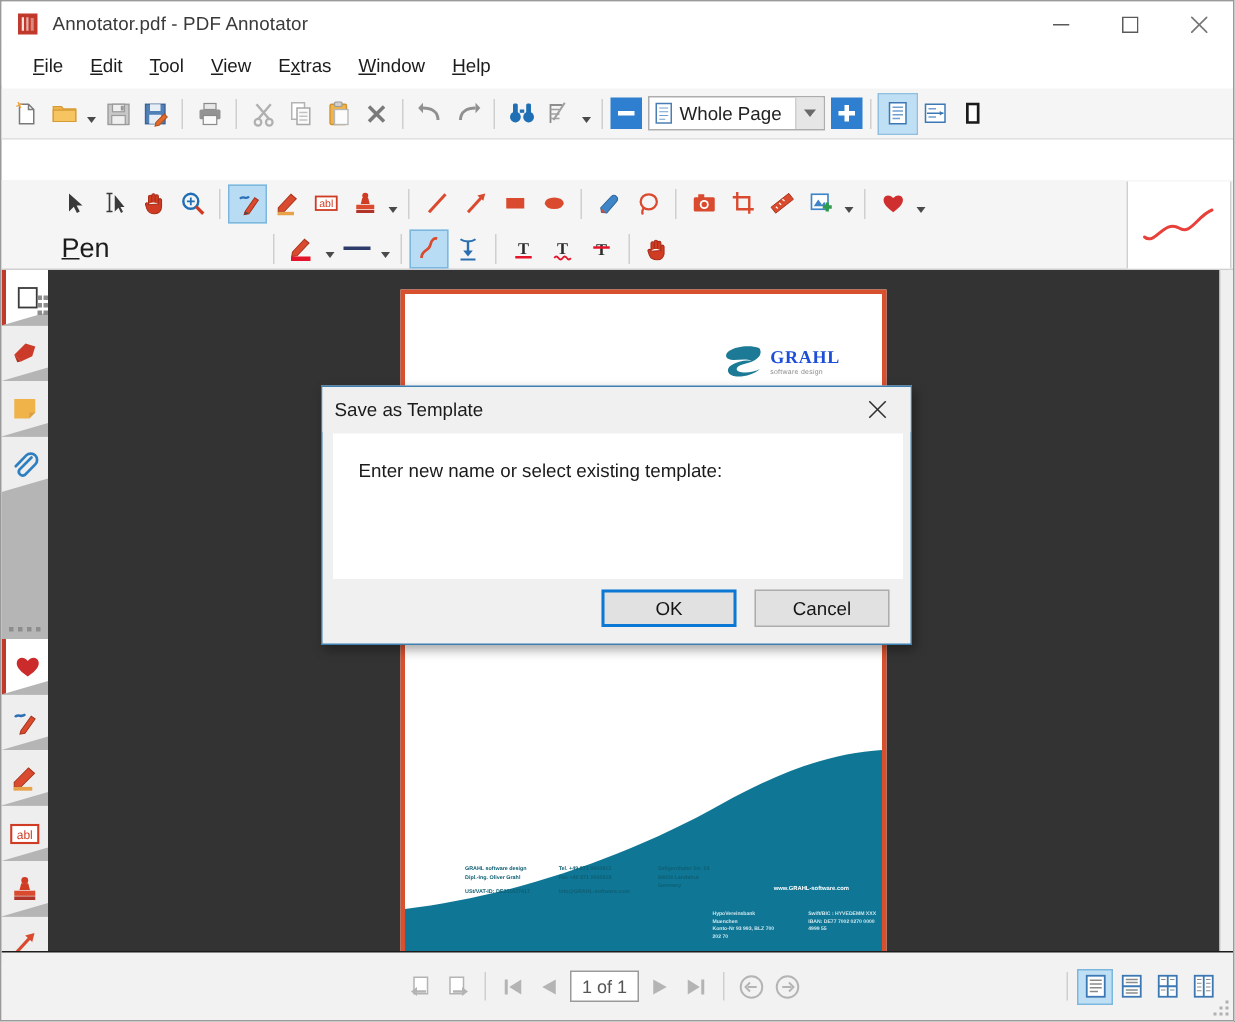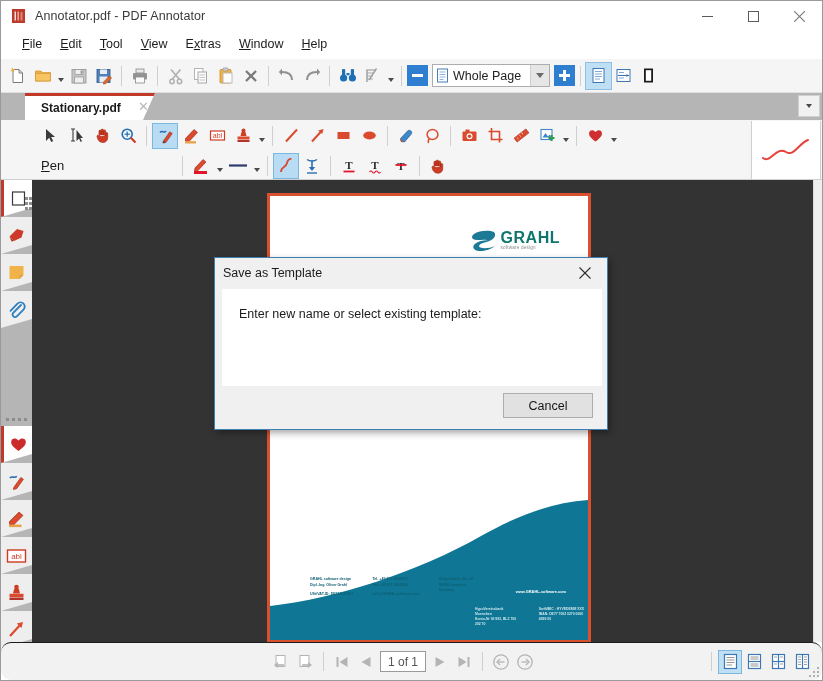--- a/index.html
+++ b/index.html
@@ -125,21 +125,21 @@
   }
   .ann-row.r1 { top: 1px; }
   .ann-row.r2 { top: 31px; left: 36px; }
   .ann-btn {
     width: 26px; height: 26px; display: flex; align-items: center; justify-content: center;
     position: relative; flex: 0 0 auto;
   }
   .ann-btn.active { background: #b9dcf5; border: 1px solid #7cb7dd; }
   .ann-sep { width: 1px; height: 20px; background: #cfcfcf; margin: 0 5px; flex: 0 0 auto; }
   .pen-label {
-    font-size: 13px; color: #1c1c1c; width: 140px; padding-left: 4px; flex: 0 0 auto;
+    font-size: 18px; color: #1c1c1c; width: 140px; padding-left: 4px; flex: 0 0 auto;
   }
   .curve-preview {
     position: absolute; right: 1px; top: 1px; width: 70px; height: 58px;
     background: #fff; border-left: 1px solid #cfcfcf; border-right: 1px solid #cfcfcf;
     display: flex; align-items: center; justify-content: center;
   }
 
   
   .sidebar {
     position: absolute; left: 0; top: 179px; width: 31px; height: 462px;
@@ -180,21 +180,21 @@
     overflow: hidden;
   }
   .page-inner { position: absolute; inset: 0; background: #fff; overflow: hidden; }
 
   
   .logo-wrap {
     position: absolute; right: 28px; top: 33px; display: flex; align-items: center;
   }
   .logo-text { margin-left: 5px; }
   .logo-text .l1 {
-    font-size: 16px; font-weight: bold; color: #0f766e; letter-spacing: .5px; line-height: 12px;
+    font-size: 12px; font-weight: bold; color: #1d4ed8; letter-spacing: .5px; line-height: 12px; font-family: Liberation Serif, serif;
   }
   .logo-text .l2 {
     font-size: 4.6px; color: #8a8a8a; letter-spacing: .2px; line-height: 6px; margin-top: 1px;
   }
 
   
   .wave { position: absolute; left: 0; bottom: 0; width: 100%; height: 140px; }
 
   .footer-cols {
     position: absolute; left: 40px; bottom: 43px; display: flex; gap: 19px;
@@ -206,23 +206,23 @@
     position: absolute; left: 205px; bottom: 13px; display: flex; gap: 19px;
     font-size: 3.4px; line-height: 5px; color: #cfe6ee; font-weight: bold;
   }
   .footer-url {
     position: absolute; right: 22px; bottom: 46px;
     font-size: 3.9px; color: #ffffff; font-weight: bold;
   }
 
   
   .statusbar {
-    position: absolute; left: 0; bottom: 0; width: 821px; height: 38px;
+    position: absolute; left: 0; bottom: 0; width: 821px; height: 46px;
     background: #f2f2f2; border-top: 1px solid #1c1c1c;
-    display: flex; align-items: center; border-radius: 10px;
+    display: flex; align-items: center;
   }
   .sb-btn {
     width: 24px; height: 24px; display: flex; align-items: center; justify-content: center;
     flex: 0 0 auto; position: relative;
   }
   .sb-btn.active { background: #bfdff5; border: 1px solid #7cb7dd; }
   .sb-sep { width: 1px; height: 19px; background: #cfcfcf; margin: 0 6px; flex: 0 0 auto; }
   .pagebox {
     height: 21px; min-width: 46px; background: #fff; border: 1px solid #9a9a9a;
     display: flex; align-items: center; justify-content: center;
@@ -489,29 +489,20 @@
       </svg>
     </div>
     <div class="tb-btn">
       <svg width="17" height="17" viewBox="0 0 17 17">
         <rect x="4" y="1.5" width="9" height="14" fill="#1b1b1b"></rect>
         <rect x="5.8" y="3.2" width="5.4" height="10.6" fill="#fff"></rect>
       </svg>
     </div>
   </div>
 
-  <div class="tabstrip">
-    <div class="doc-tab">
-      <span class="nm">Stationary.pdf</span>
-    </div>
-    <div class="tab-x" style="left:137px;right:auto">✕</div>
-    <div class="tabs-caret">
-        <div class="caret-dn"></div>
-      </div>
-  </div>
 
   <div class="anntoolbar">
 
     <div class="ann-row r1">
 
       <div class="ann-btn">
         <svg width="17" height="17" viewBox="0 0 17 17">
             <path d="M4 2 L4 14 L7.2 10.8 L9.3 15 L11.2 14 L9.1 10 L13 10z" fill="#3a3a3a"></path>
           </svg>
       </div>
@@ -1005,17 +996,18 @@
           <line x1="11.5" y1="0.5" x2="0.5" y2="11.5" stroke="#303030" stroke-width="1.1"></line>
         </svg>
       </div>
     </div>
 
     <div class="dlg-body">
       <div class="dlg-label">Enter new name or select existing template:</div>
     </div>
 
     <div class="dlg-btns">
+      <div class="dlg-btn default">OK</div>
       <div class="dlg-btn">Cancel</div>
     </div>
   </div>
 
 </div>
 
 </body></html>

